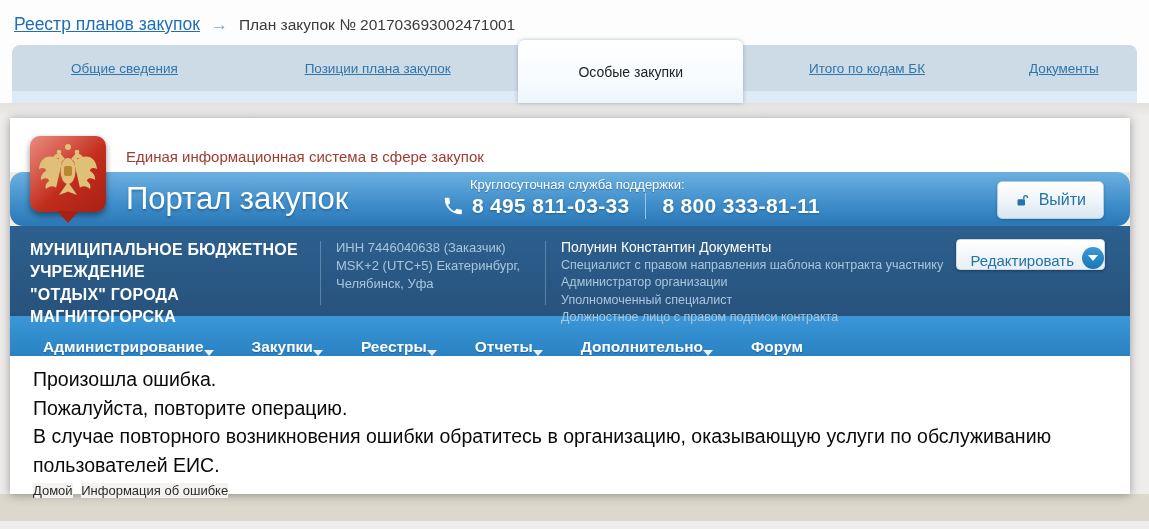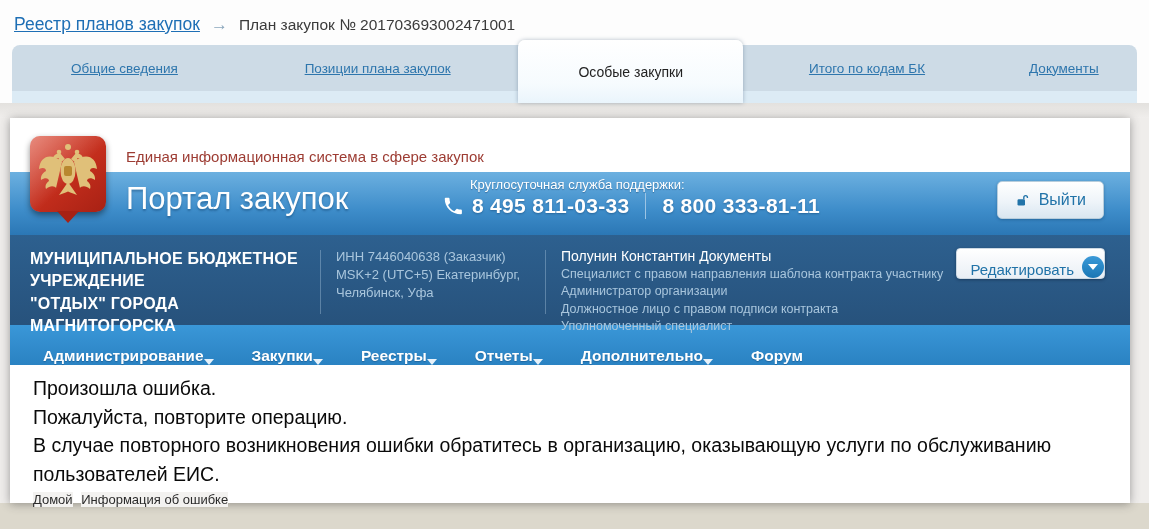--- a/index.html
+++ b/index.html
@@ -36,22 +36,22 @@
   .emblem { position:absolute; left:20px; top:18px; width:76px; height:76px; z-index:5;
             background:linear-gradient(140deg,#da4530 0%,#c22d1c 55%,#a82114 100%);
             border-radius:10px; box-shadow:0 3px 6px rgba(0,0,0,.45); }
   .emblem::before { content:""; position:absolute; inset:0; border-radius:10px;
             background:linear-gradient(135deg,rgba(255,255,255,.38),rgba(255,255,255,0) 55%); }
   .emblem::after { content:""; position:absolute; left:50%; bottom:-11px; transform:translateX(-50%);
             border-left:11px solid transparent; border-right:11px solid transparent;
             border-top:12px solid #a82114; }
   .emblem svg { position:absolute; left:6px; top:5px; }
 
-  .band-blue { height:63px; position:relative;
-               background:linear-gradient(180deg,#6cb0e0 0%,#3e8dca 60%,#2b77b5 100%); }
+  .band-blue { height:54px; position:relative;
+               background:linear-gradient(180deg,#6cb0e0 0%,#3e8dca 60%,#2b77b5 100%);border-radius:13px; }
   .portal-title { position:absolute; left:116px; top:9px; color:#fff; font-size:31px;
                   text-shadow:0 2px 2px rgba(10,50,90,.35); }
   .phones { position:absolute; left:432px; top:5px; color:#fff; }
   .phones .support { font-size:13px; margin-left:28px; text-shadow:0 1px 1px rgba(10,50,90,.4); }
   .phone-row { display:flex; align-items:center; margin-top:1px; }
   .phone-row svg { margin-right:8px; }
   .phone-num { font-size:21px; font-weight:bold; letter-spacing:.3px;
                text-shadow:0 1px 2px rgba(10,50,90,.4); }
   .phone-div { width:1px; height:26px; background:#9cc4e4; margin:0 16px; }
 
@@ -186,22 +186,22 @@
     <div class="navy-div"></div>
     <div class="inn-col">
       <div>ИНН 7446040638 (Заказчик)</div>
       <div>MSK+2 (UTC+5) Екатеринбург, Челябинск, Уфа</div>
     </div>
     <div class="navy-div"></div>
     <div class="user-col">
       <div class="user-name">Полунин Константин Документы</div>
       <div class="user-role">Специалист с правом направления шаблона контракта участнику</div>
       <div class="user-role">Администратор организации</div>
+      <div class="user-role">Уполномоченный специалист</div>
       <div class="user-role">Должностное лицо с правом подписи контракта</div>
-      <div class="user-role">Уполномоченный специалист</div>
     </div>
     <div class="edit-btn">
       <span>Редактировать</span>
       <span class="edit-chev">
           <i></i>
         </span>
     </div>
   </div>
 
   <div class="band-nav">

